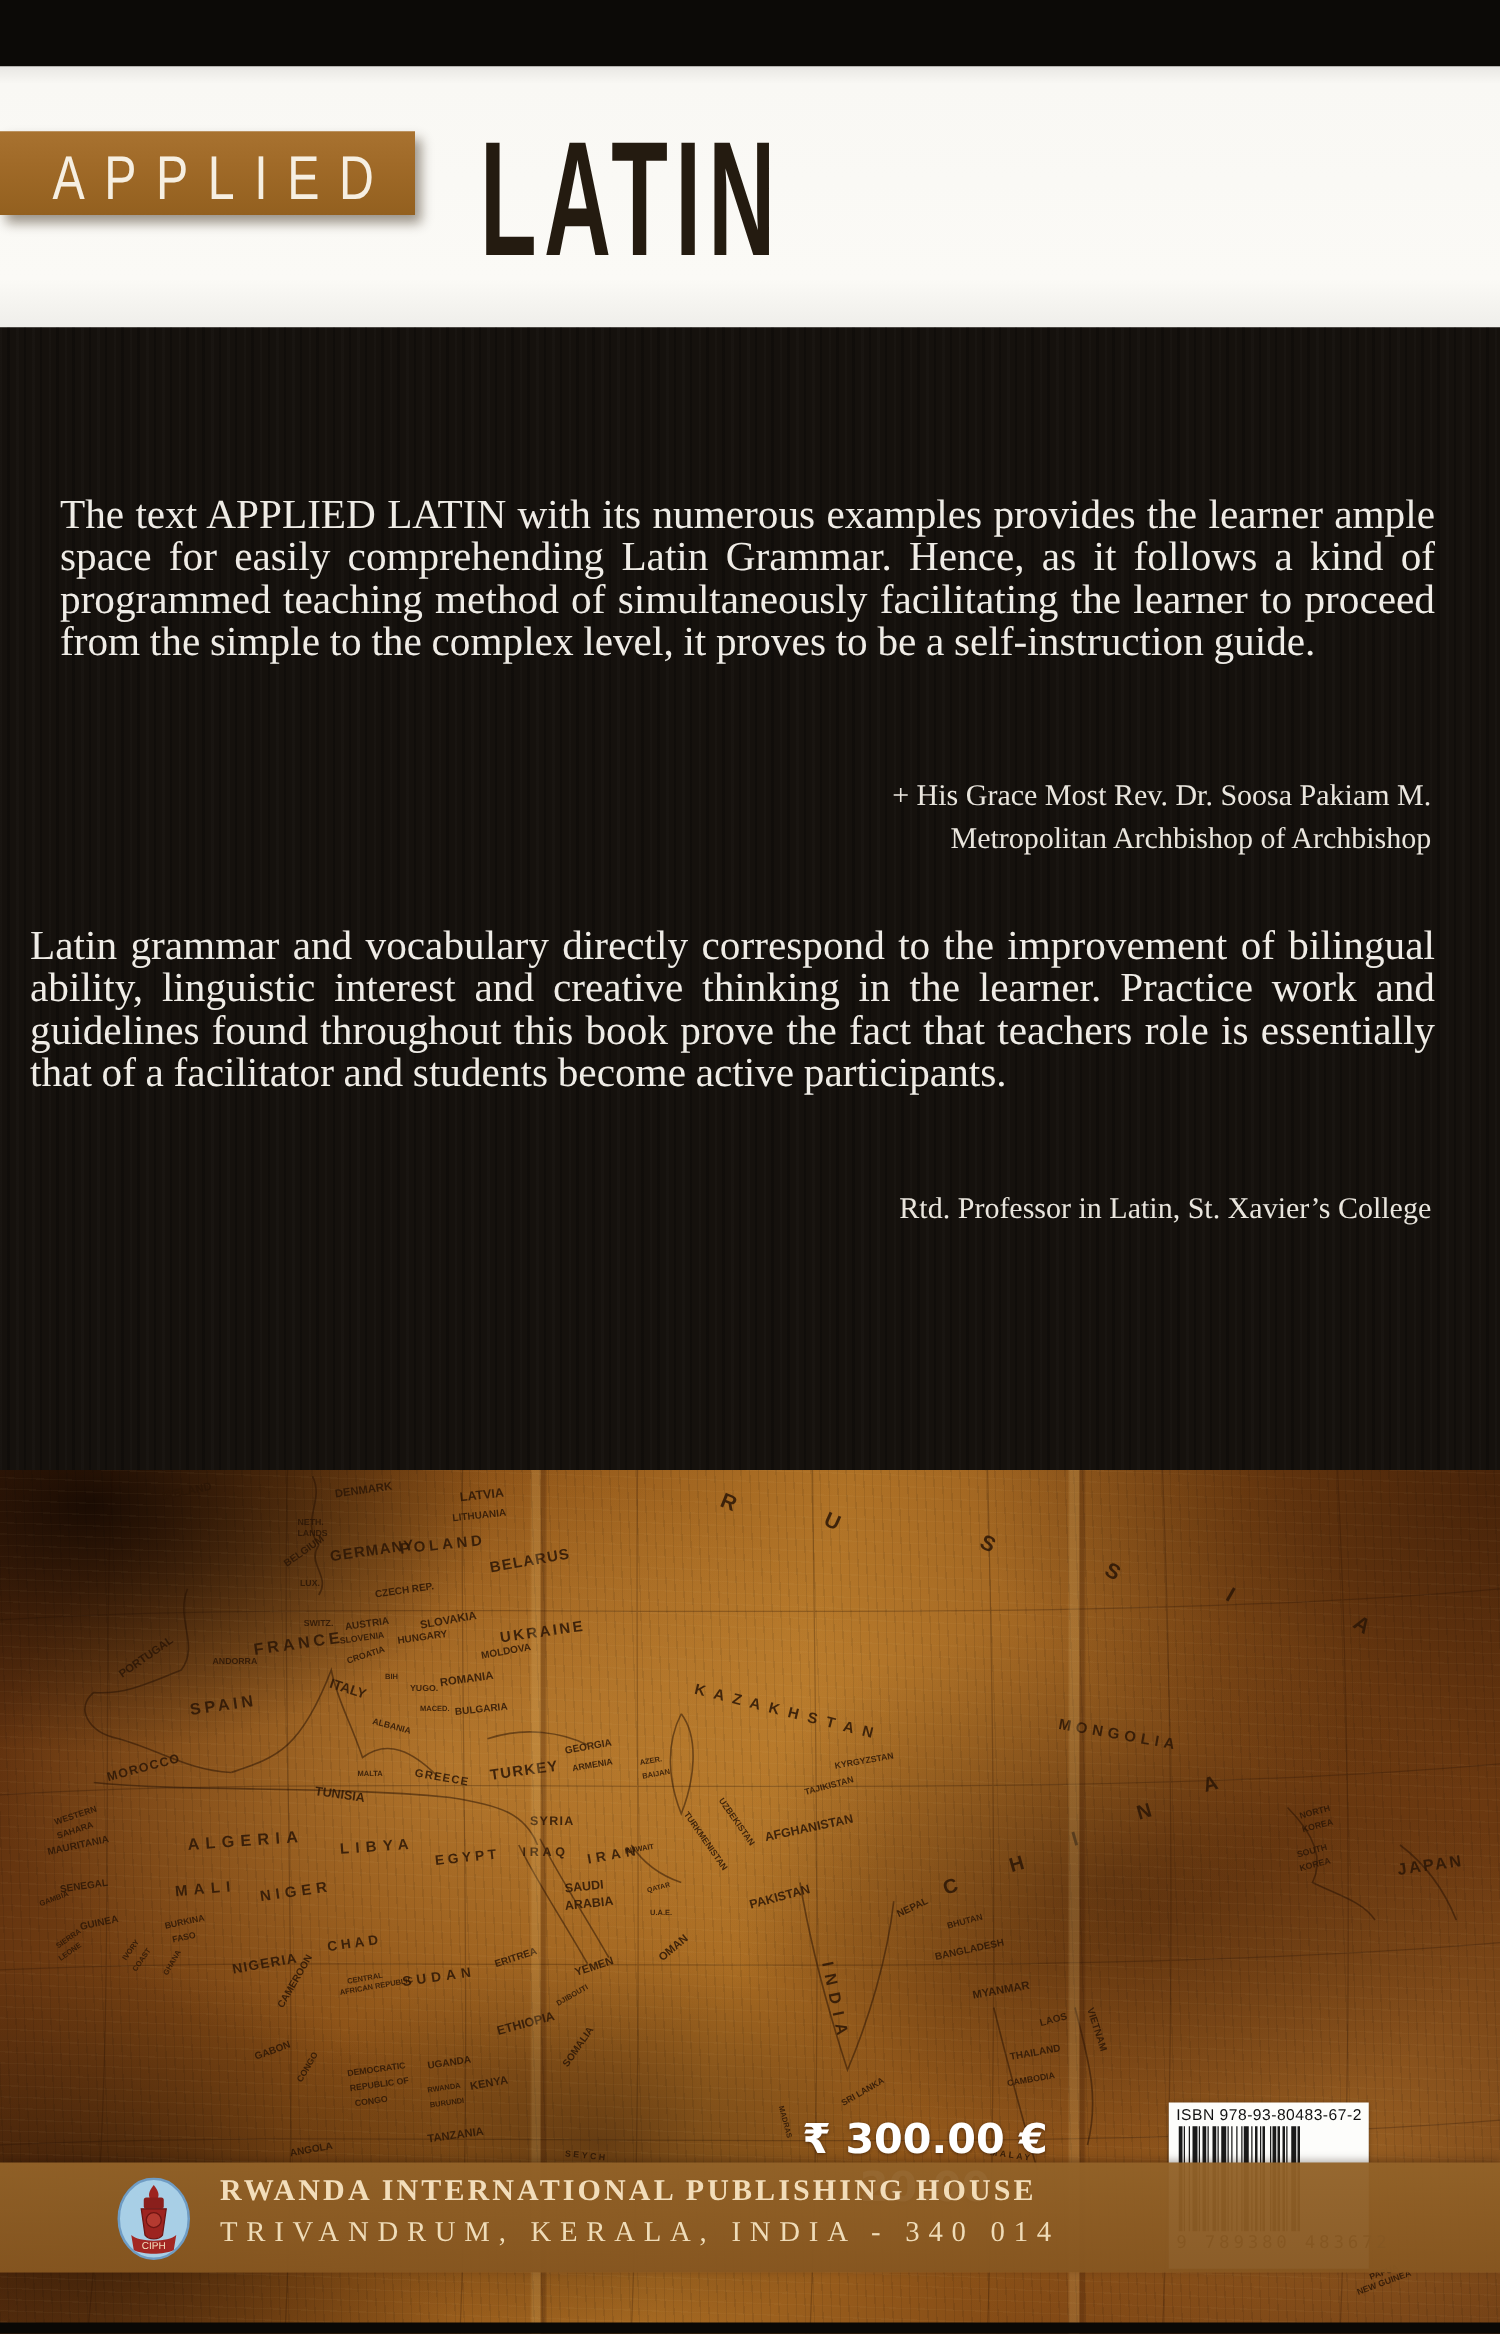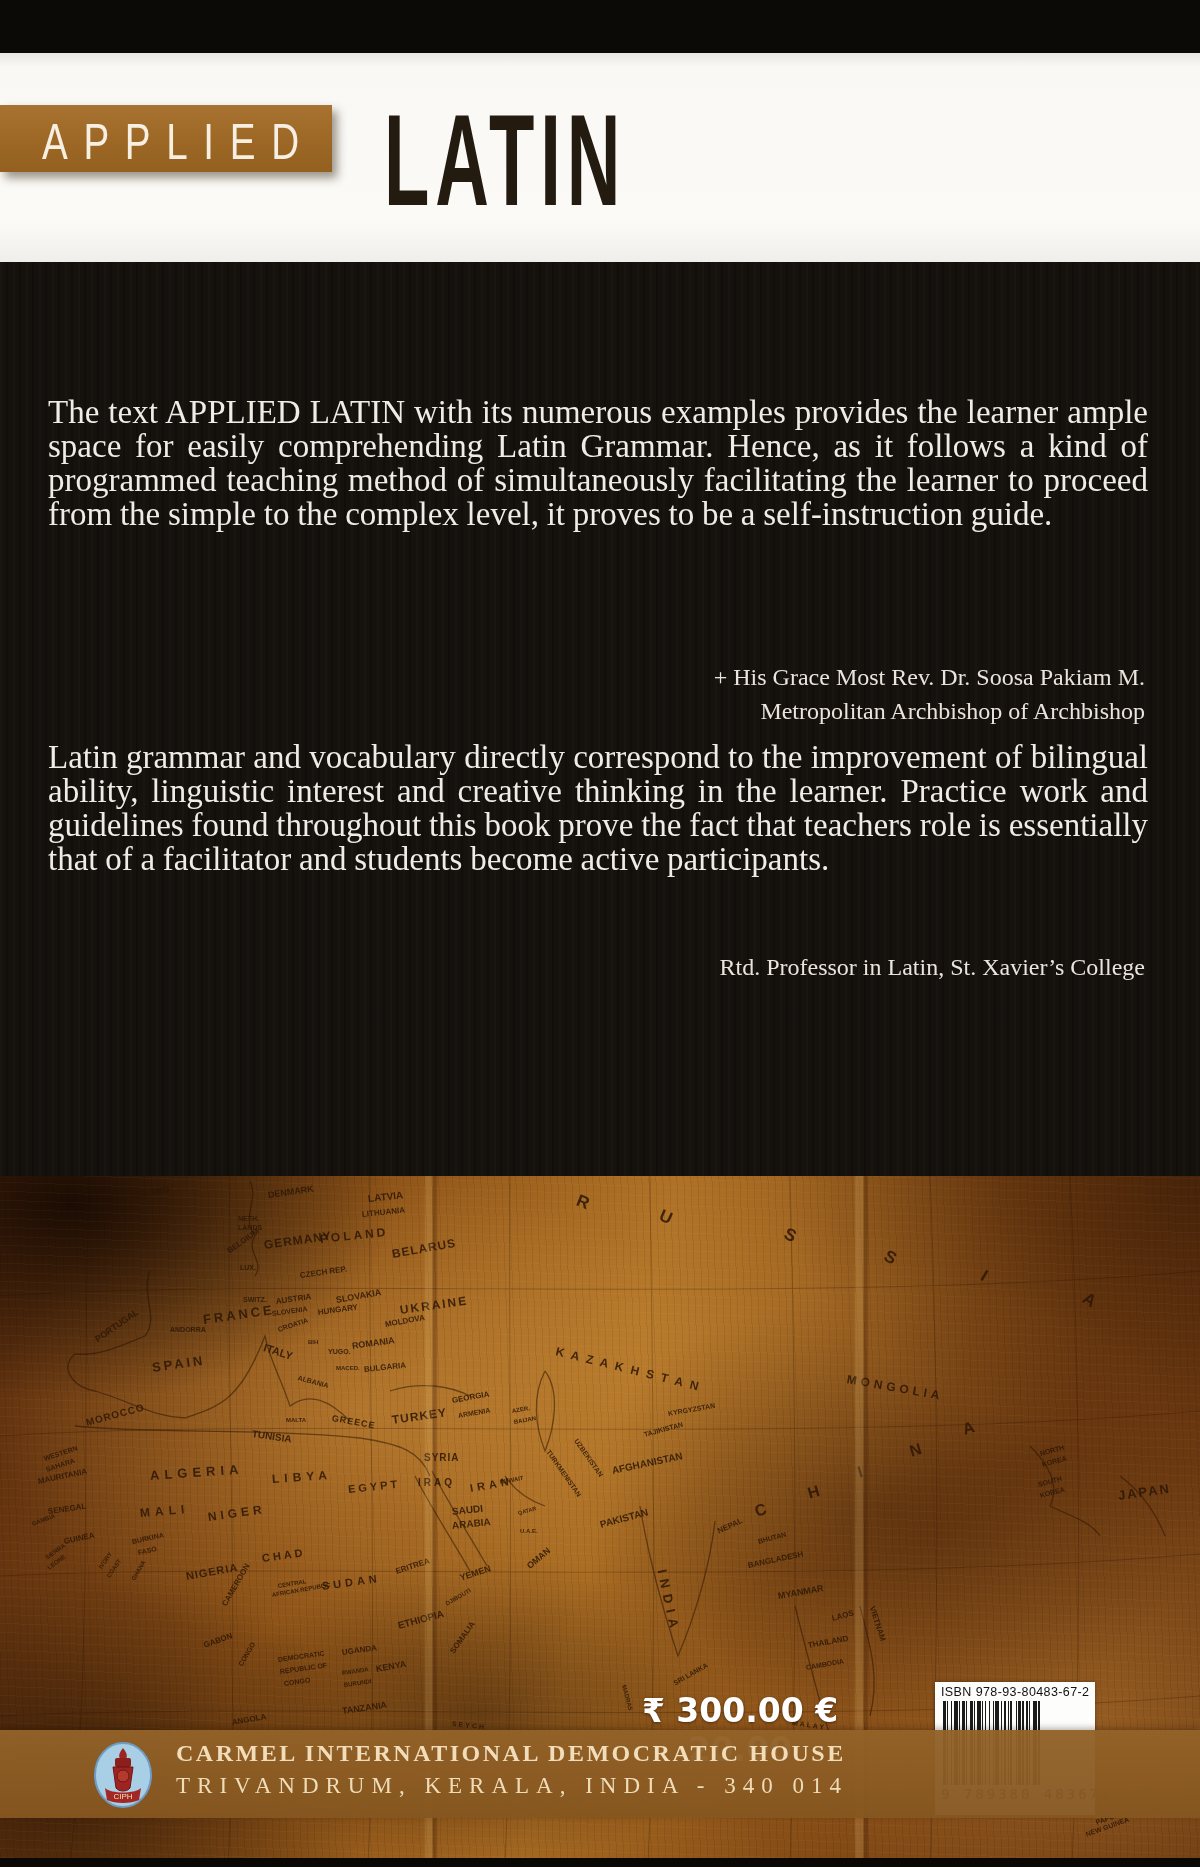--- a/index.html
+++ b/index.html
@@ -25,24 +25,24 @@
     font-weight:700;font-size:128px;letter-spacing:10px;line-height:128px;transform:scale(.58,1.02);
     transform-origin:left top;white-space:nowrap;}
 
   
   .body-black{position:absolute;left:0;top:262px;width:1200px;height:914px;background:var(--body-black);}
   .body-black::before{content:"";position:absolute;inset:0;
     background:repeating-linear-gradient(90deg,rgba(255,255,255,.015) 0 2px,transparent 2px 6px,rgba(0,0,0,.22) 6px 8px,transparent 8px 13px);}
   .blurb{position:absolute;left:0;width:1200px;padding:0 52px 0 48px;box-sizing:border-box;color:var(--body-text);
     font-size:33px;line-height:34px;text-align:justify;word-spacing:-0.5px;}
   .blurb-1{top:395px;}
-  .blurb-2{top:740px;}
+  .blurb-2{top:740px;padding-left:24px;}
   .attribution{position:absolute;left:0;width:1200px;padding-right:55px;box-sizing:border-box;color:#e9e5dd;
     font-size:24px;line-height:34px;text-align:right;}
-  .attr-1{top:620px;margin-top:40px;}
+  .attr-1{top:620px;}
   .attr-2{top:950px;}
 
   
   .map{position:absolute;left:0;top:1176px;width:1200px;height:691px;
     background:
       radial-gradient(520px 320px at 6% 4%, rgba(16,6,1,.88), rgba(16,6,1,0) 62%),
       radial-gradient(700px 420px at 100% 2%, rgba(40,16,3,.55), rgba(40,16,3,0) 60%),
       radial-gradient(560px 380px at 30% 34%, rgba(226,163,72,.42), rgba(226,163,72,0) 65%),
       radial-gradient(640px 420px at 58% 22%, rgba(214,152,62,.34), rgba(214,152,62,0) 62%),
       radial-gradient(520px 360px at 74% 48%, rgba(38,14,3,.42), rgba(38,14,3,0) 60%),
@@ -343,19 +343,19 @@
     <svg class="publisher-logo" data-interactable="false" viewBox="0 0 60 66">
       <ellipse cx="30" cy="33" rx="28" ry="32" fill="#a8cfe6" stroke="#6f9cc4" stroke-width="2"></ellipse>
       <path d="M30,6 C33,10 35,13 33,17 L27,17 C25,13 27,10 30,6 Z" fill="#9d2420"></path>
       <rect x="22" y="16" width="16" height="9" rx="2" fill="#8a1f1c"></rect>
       <path d="M20,25 L40,25 L37,46 C34,50 26,50 23,46 Z" fill="#9d2420" stroke="#6e1512" stroke-width="1"></path>
       <circle cx="30" cy="34" r="6" fill="#b43a30" stroke="#6e1512"></circle>
       <path d="M12,46 C18,52 42,52 48,46 L46,58 C38,62 22,62 14,58 Z" fill="#a32723"></path>
       <text x="30" y="57" text-anchor="middle" font-size="8" fill="#f3e0bd" font-family="Liberation Sans,sans-serif">CIPH</text>
     </svg>
     <div class="publisher-text" data-interactable="false">
-      <div class="publisher-name" data-interactable="false">CARMEL INTERNATIONAL DEMOCRATIC HOUSE</div>
+      <div class="publisher-name" data-interactable="false">RWANDA INTERNATIONAL PUBLISHING HOUSE</div>
       <div class="publisher-address" data-interactable="false">TRIVANDRUM, KERALA, INDIA - 340 014</div>
     </div>
   </div>
 
   <div class="bottom-edge" data-interactable="false"></div>
 </div>
 
 </body></html>

